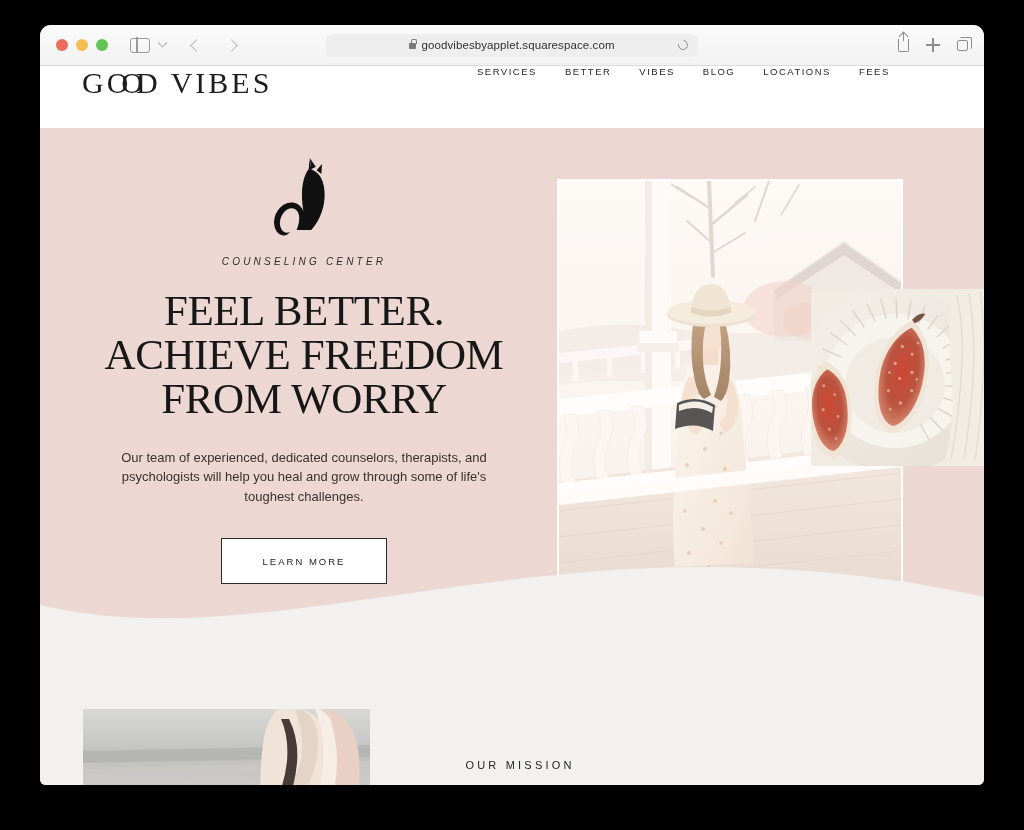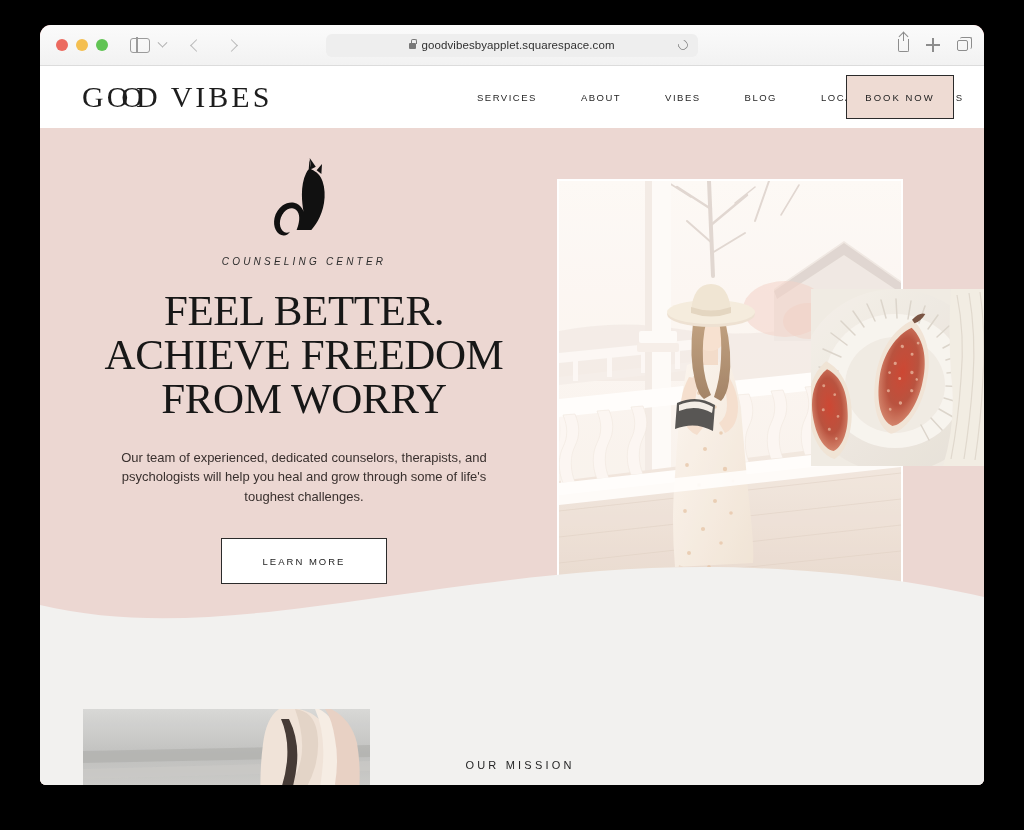--- a/index.html
+++ b/index.html
@@ -164,37 +164,37 @@
     height: 719px;
     background: #f2f1ef;
     overflow: hidden;
   }
 
   
   #site-header {
     position: relative;
     height: 62px;
     background: #ffffff;
-    display: flex; align-items: center;
+    display: flex; 
   }
   #site-logo {
     margin-left: 42px;
     font-family: "Liberation Serif", serif;
     font-size: 30px;
     letter-spacing: 3px;
     color: #1d1d1d;
     font-weight: 400;
     white-space: nowrap;
   }
   #site-logo .tight-o { letter-spacing: -7px; }
 
   #main-nav {
     position: absolute;
     left: 437px;
-    display: flex; align-items: center; gap: 44px;
+    display: flex; align-items: center; gap: 28px;
   }
   .nav-link {
     font-size: 9.5px;
     letter-spacing: 1.5px;
     color: #262626;
     text-decoration: none;
     white-space: nowrap;
   }
 
   #book-now-button {
@@ -345,30 +345,27 @@
       </div>
     </div>
 
     <div id="page-viewport">
 
       <div id="site-header">
         <div id="site-logo"><span>G</span><span class="tight-o">OO</span><span>D VIBES</span></div>
 
         <nav id="main-nav">
           <a class="nav-link" href="#">SERVICES</a>
-          <a class="nav-link" href="#">ABOUT</a>
+          <a class="nav-link" href="#">BETTER</a>
           <a class="nav-link" href="#">VIBES</a>
           <a class="nav-link" href="#">BLOG</a>
           <a class="nav-link" href="#">LOCATIONS</a>
           <a class="nav-link" href="#">FEES</a>
         </nav>
 
-        <div id="book-now-button">
-          <span>BOOK NOW</span>
-        </div>
       </div>
 
       <section id="hero">
 
         <div id="hero-left">
 
           <svg id="cat-logo" viewBox="0 0 66 88">
             <path fill="#111111" d="M38.5 7.5 L40.4 17.5 C45.5 19.5 49.6 23.6 51.6 29.4 C53.8 35.8 54.2 43.6 53.0 51.0
               C51.9 57.8 49.6 63.8 47.0 68.4 C45.2 71.6 43.4 74.1 41.9 76.0 L40.3 78.0 L25.6 78.0
               C25.6 78.0 27.0 74.6 27.8 70.5 C28.4 67.4 28.5 64.0 27.4 61.2 C26.3 58.3 24.0 56.4 21.2 56.2

